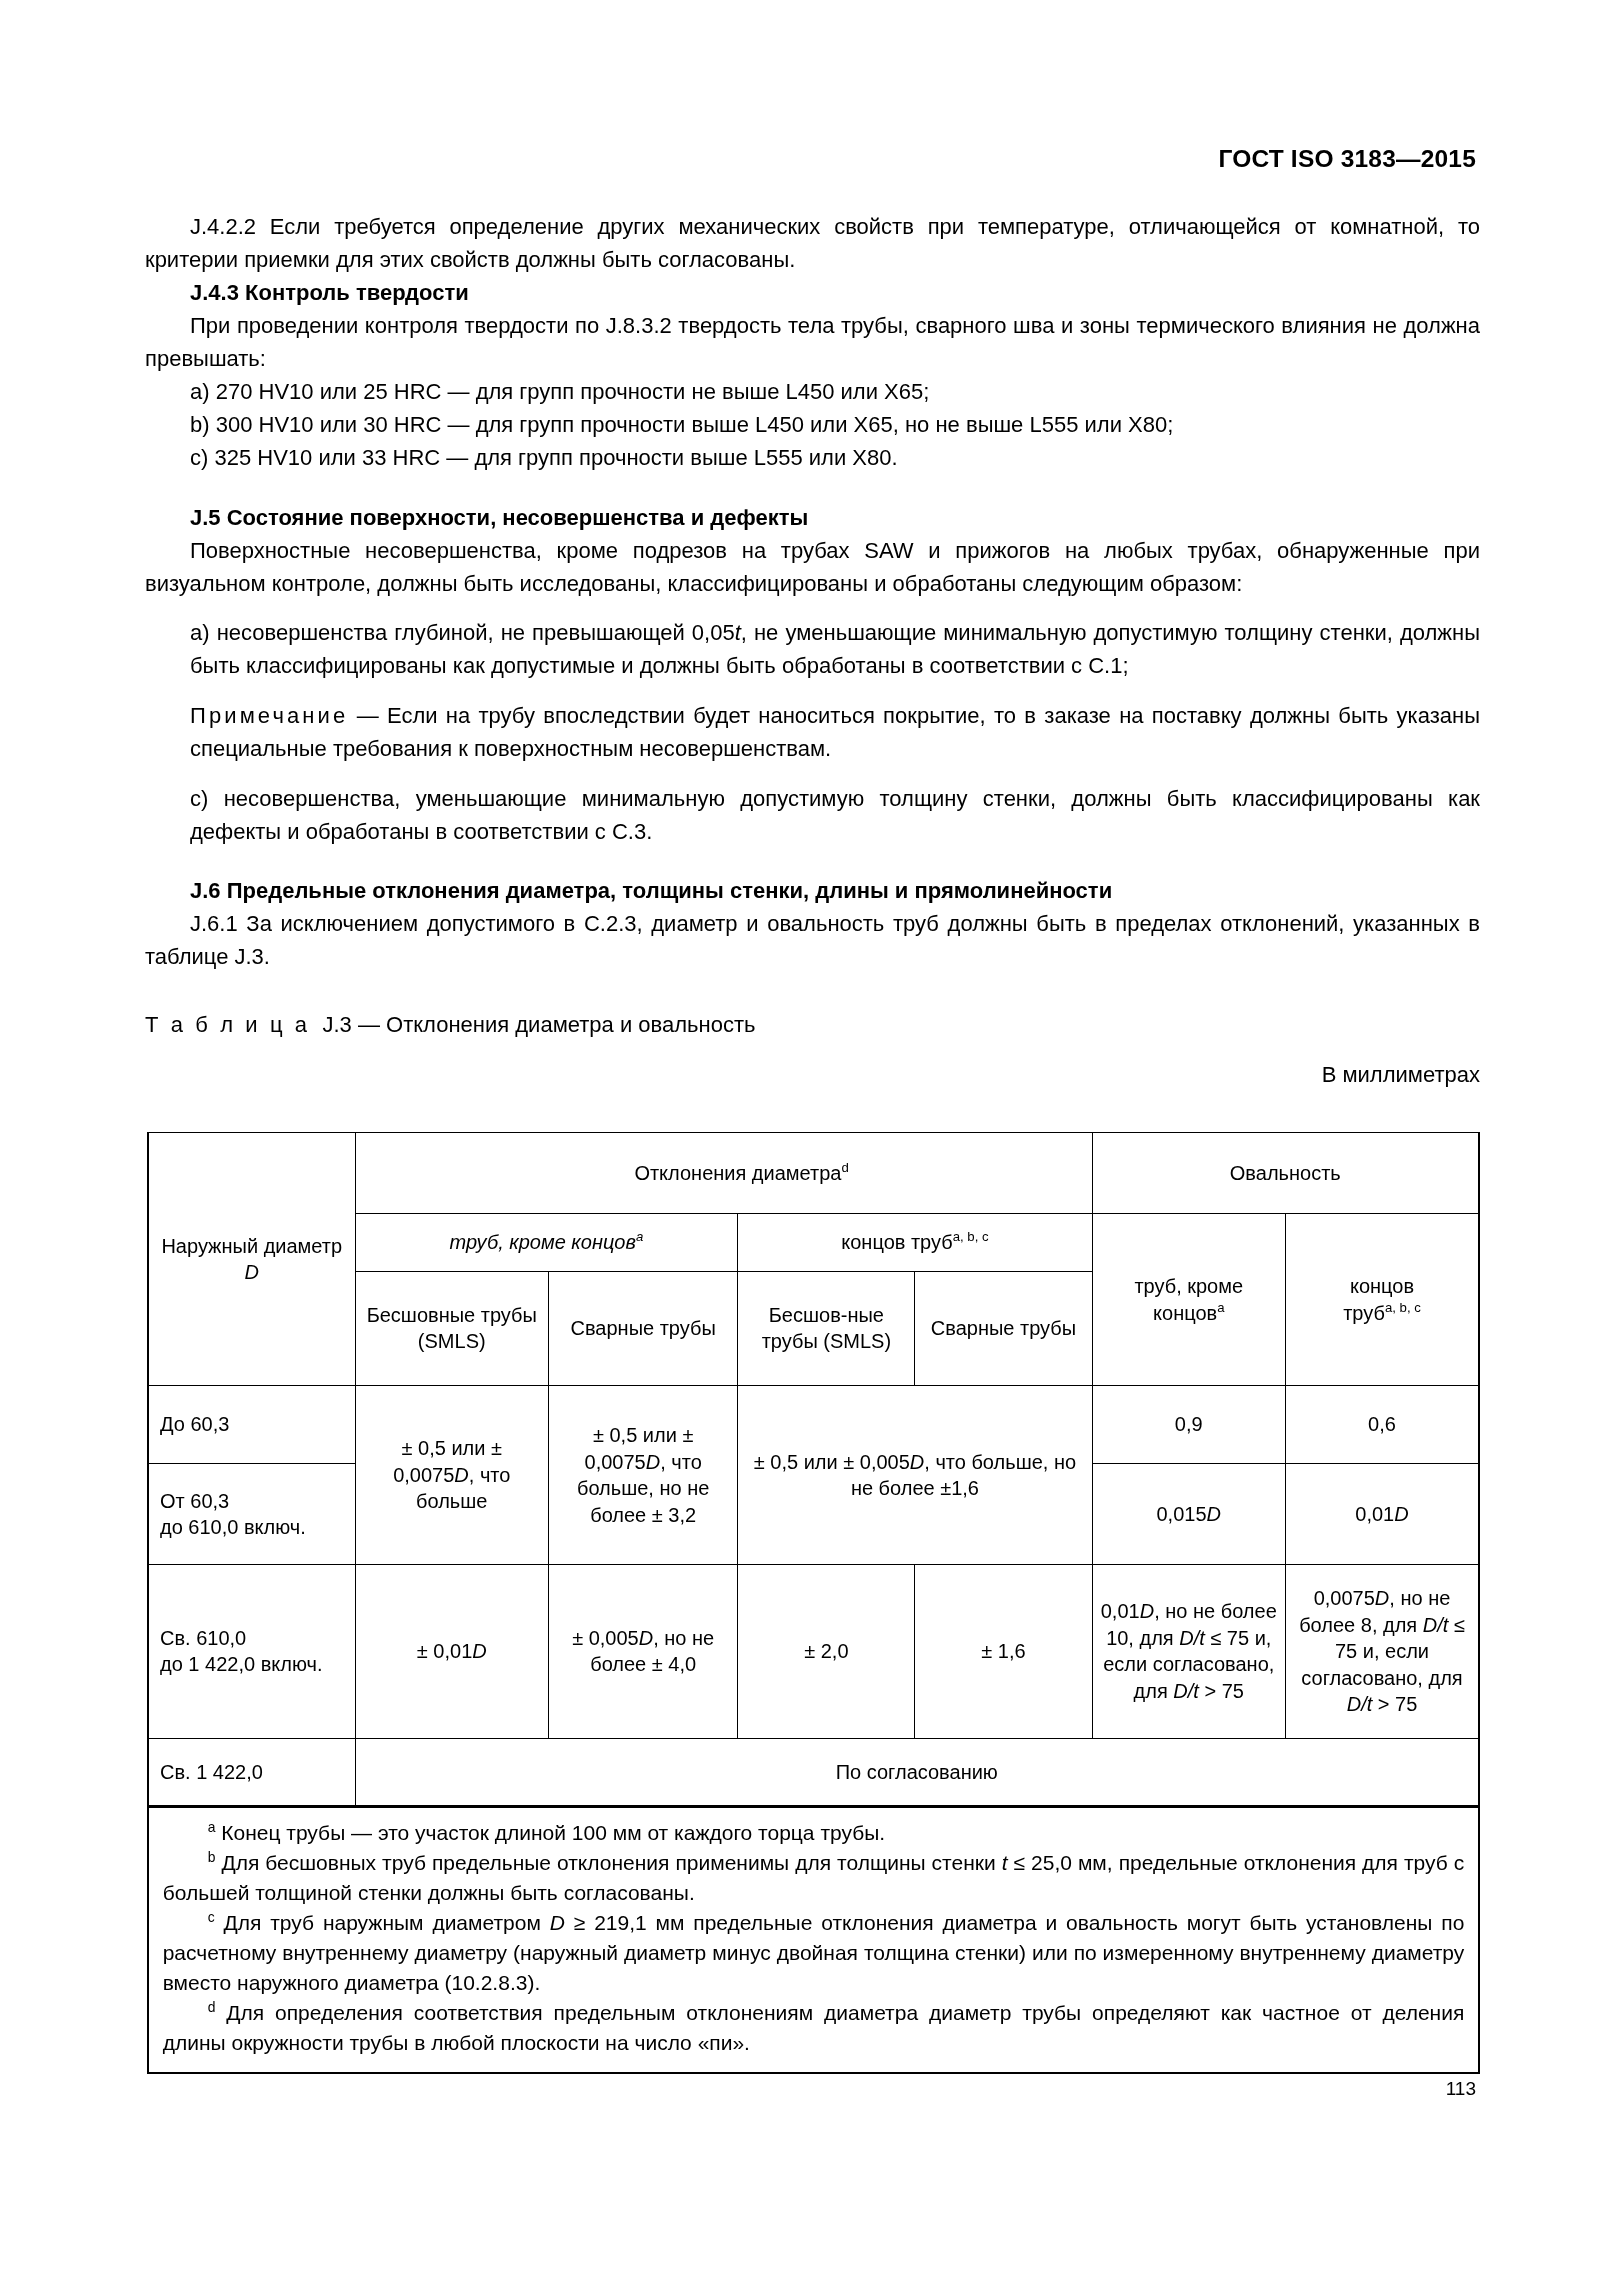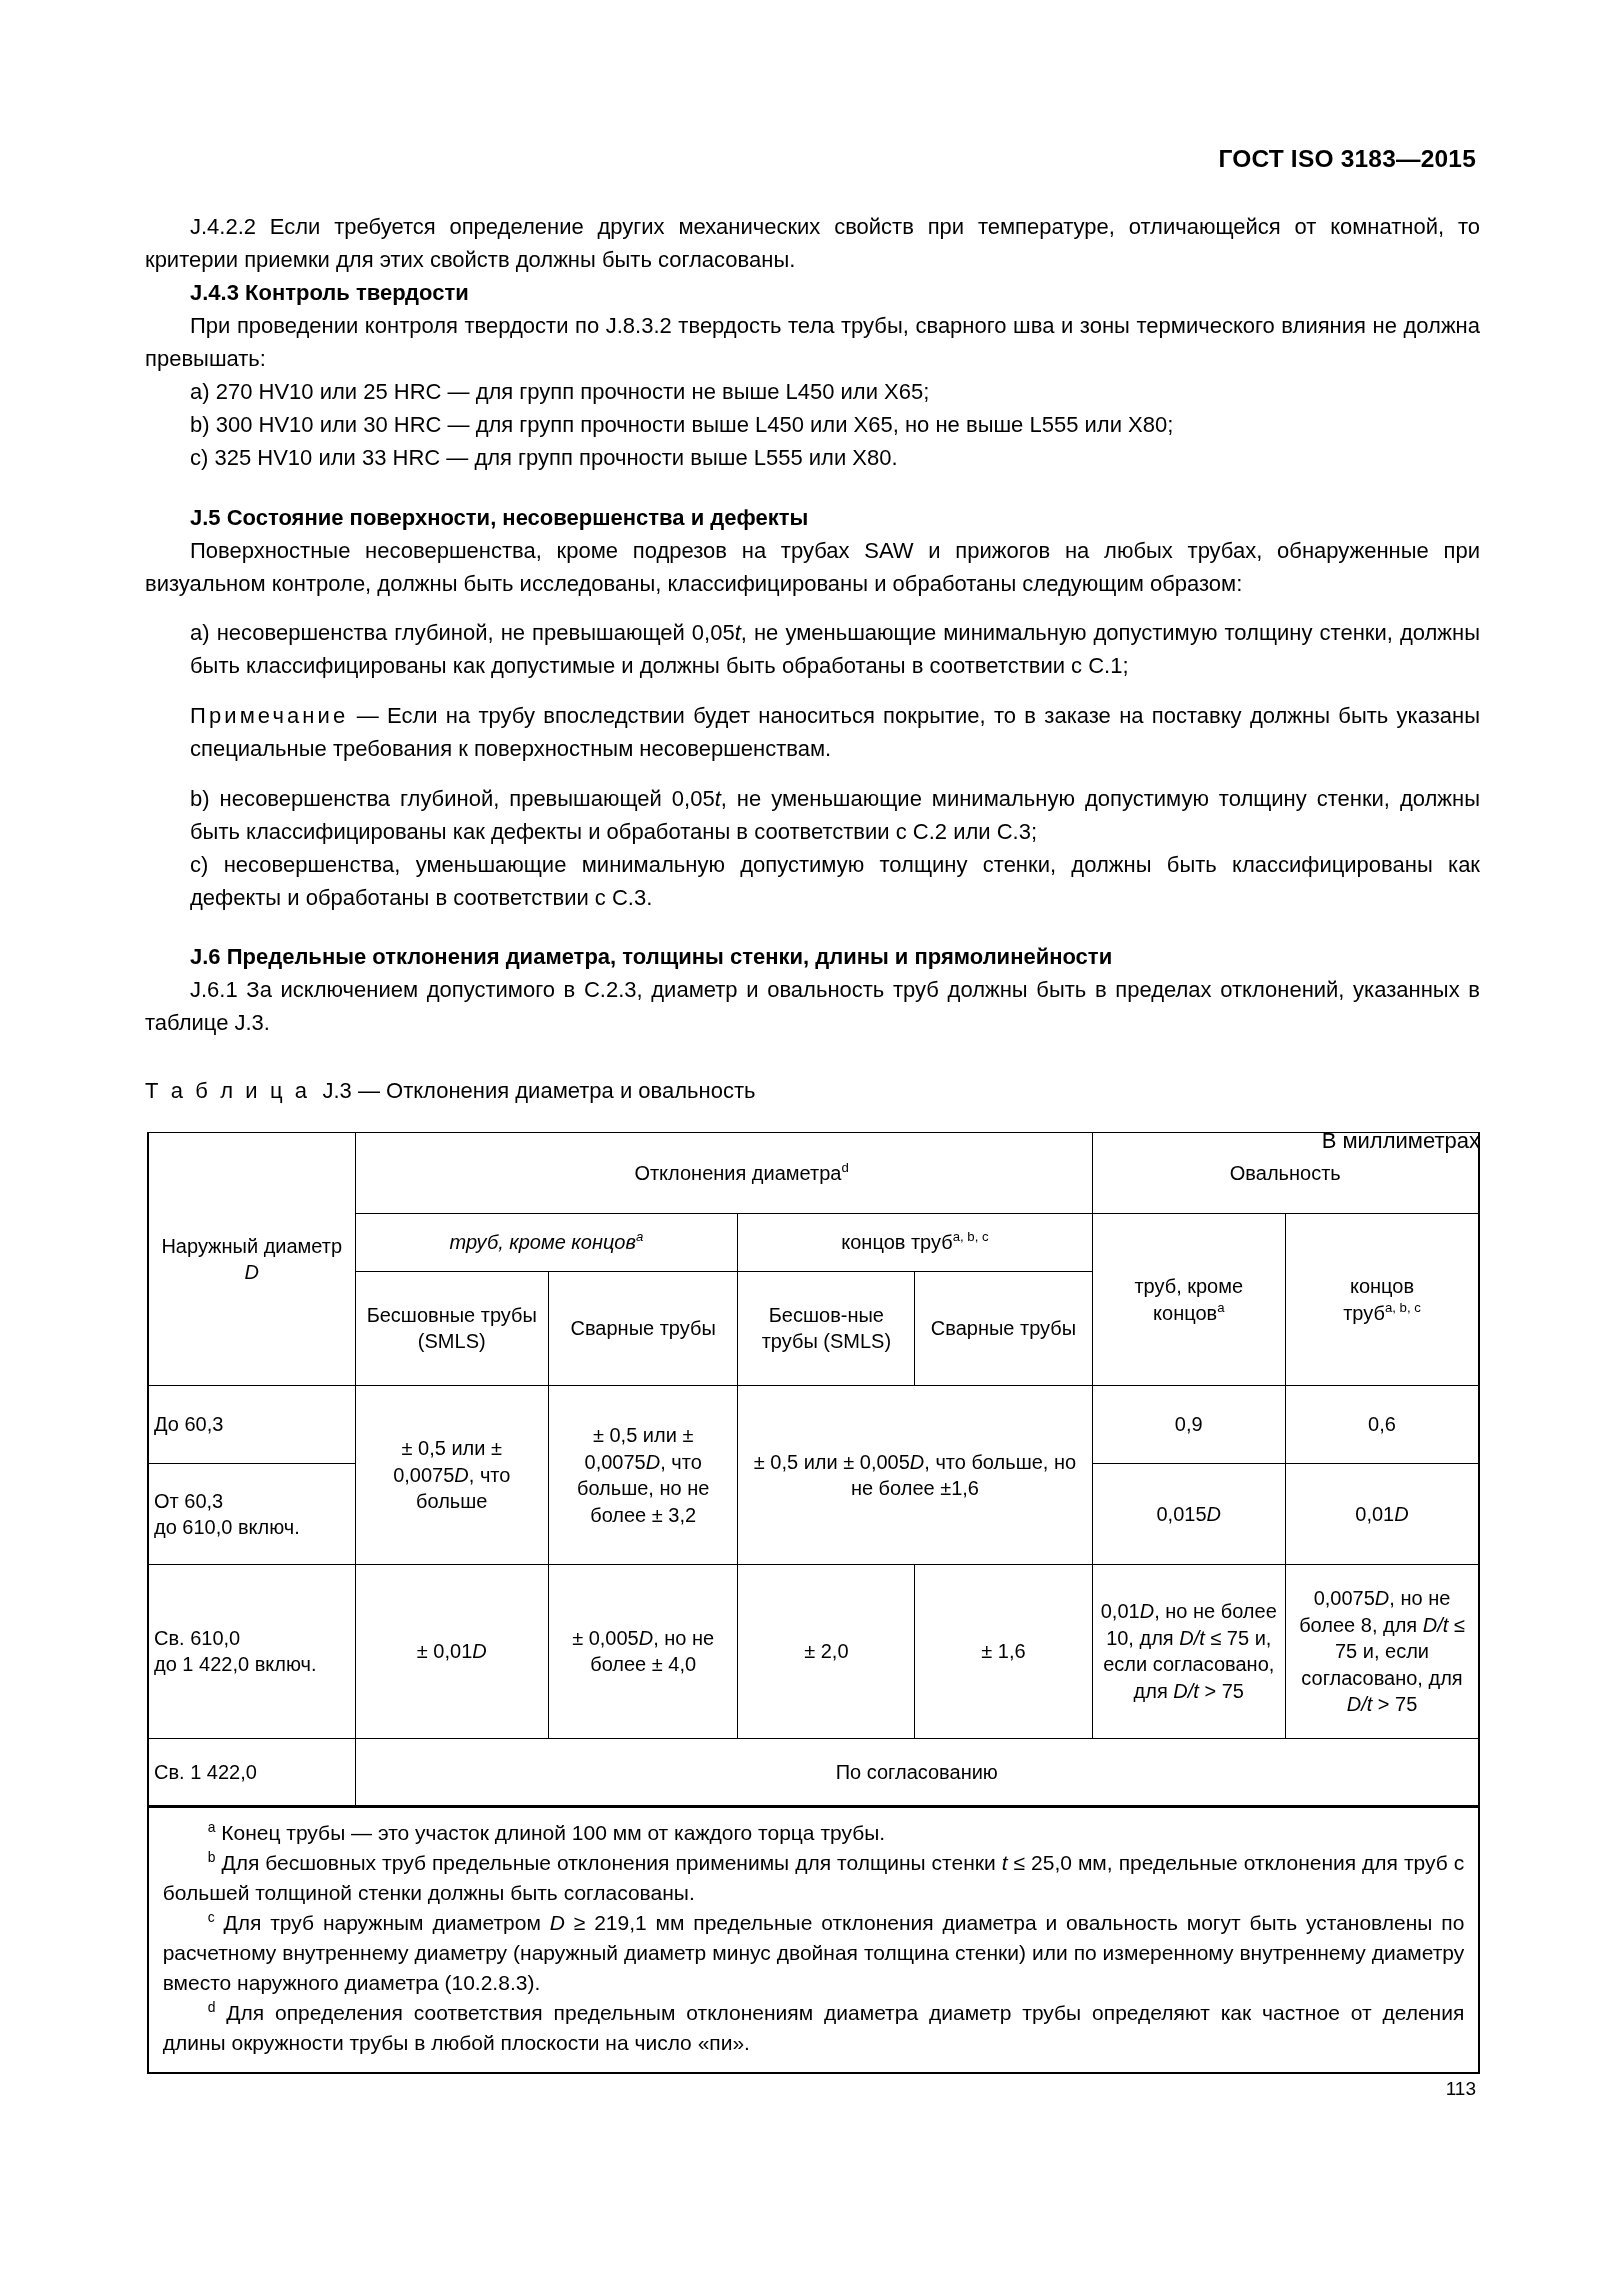--- a/index.html
+++ b/index.html
@@ -52,21 +52,21 @@
     table-layout:fixed;
   }
   table.j3 td, table.j3 th {
     border:1.6px solid #000;
     text-align:center;
     vertical-align:middle;
     font-weight:normal;
     padding:2.9px 3.9px;
   }
   .outer-top > td, .outer-top > th { border-top:2.9px solid #000; }
-  table.j3 .lft { text-align:left; padding-left:5px; }
+  table.j3 .lft { text-align:left; padding-left:11px; }
   .thickbot > td { border-bottom:2.9px solid #000; }
   .outerL { border-left:2.9px solid #000 !important; }
   .outerR { border-right:2.9px solid #000 !important; }
   sup { font-size:0.66em; vertical-align:super; line-height:0; }
 
   
   .fn {
     border:2.9px solid #000; border-top:2.9px solid #000;
     padding:9.8px 13.7px 13.7px 13.7px;
     font-size:20.6px; line-height:30px; text-align:justify;
@@ -108,23 +108,20 @@
     <p class="ind-list just">
       <span>a) несовершенства глубиной, не превышающей 0,05</span><i>t</i><span>, не уменьшающие минимальную допустимую толщину стенки, должны быть классифицированы как допустимые и должны быть обработаны в соответствии с C.1;</span>
     </p>
 
     <div class="gap-s"></div>
     <p class="ind-list just">
       <span class="note-lbl">Примечание</span><span> — Если на трубу впоследствии будет наноситься покрытие, то в заказе на поставку должны быть указаны специальные требования к поверхностным несовершенствам.</span>
     </p>
 
     <div class="gap-s"></div>
-    <p class="ind-list just">
-      <span>b) несовершенства глубиной, превышающей 0,05</span><i>t</i><span>, не уменьшающие минимальную допустимую толщину стенки, должны быть классифицированы как дефекты и обработаны в соответствии с C.2 или C.3;</span>
-    </p>
 
     <p class="ind-list just">c) несовершенства, уменьшающие минимальную допустимую толщину стенки, должны быть классифицированы как дефекты и обработаны в соответствии с C.3.</p>
 
     <div class="gap-m"></div>
     <div class="secthead">J.6 Предельные отклонения диаметра, толщины стенки, длины и прямолинейности</div>
 
     <p class="ind just">J.6.1 За исключением допустимого в C.2.3, диаметр и овальность труб должны быть в пределах отклонений, указанных в таблице J.3.</p>
 
     <div class="gap-l"></div>
     <div class="tbl-caption">

